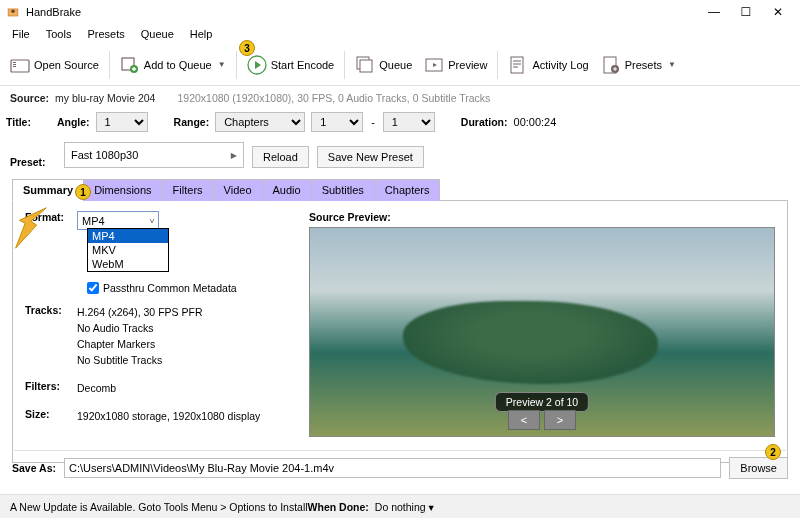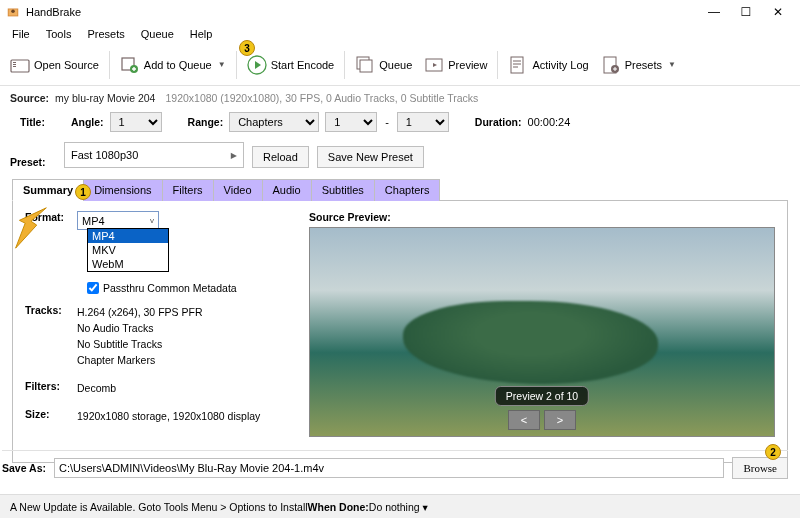--- a/index.html
+++ b/index.html
@@ -19,24 +19,24 @@
 .toolbar { display: flex; align-items: center; height: 42px; padding: 0 6px; border-bottom: 1px solid #e1e1e1; gap: 4px; }
 .toolbar .tb-group { display: flex; align-items: center; gap: 4px; padding: 0 4px; position: relative; }
 .toolbar .tb-label { font-size: 11px; }
 .toolbar .sep { width: 1px; height: 28px; background: #dcdcdc; margin: 0 2px; }
 .tb-icon { width: 20px; height: 20px; display: inline-flex; align-items: center; justify-content: center; }
 .tb-icon svg { width: 20px; height: 20px; }
 
 
 .sourceline { display: flex; align-items: center; padding: 6px 10px; gap: 6px; font-size: 10.5px; color: #222; }
 .sourceline .src-label { font-weight: bold; }
-.sourceline .src-meta { color: #888; margin-left: 4px; }
-
-
-.titlerow { display: flex; align-items: center; padding: 2px 20px 6px; gap: 6px; }
+.sourceline .src-meta { color: #888; margin-left: 16px; }
+
+
+.titlerow { display: flex; align-items: center; padding: 2px 6px 6px; gap: 6px; }
 .titlerow .lbl { font-weight: bold; font-size: 10.5px; }
 .titlerow select, .titlerow input { font-size: 11px; height: 20px; border: 1px solid #bfbfbf; padding: 1px 4px; }
 .title-select { width: 170px; }
 .small-select { width: 52px; }
 .chap-select { width: 90px; }
 .dash { margin: 0 2px; }
 
 
 .presetrow { display: flex; align-items: flex-end; padding: 4px 10px 10px; gap: 8px; }
 .presetrow .lbl { font-weight: bold; font-size: 10.5px; width: 46px; }
@@ -62,39 +62,39 @@
 .dd-opt { padding: 1px 4px; font-size: 11px; }
 .dd-opt.selected { background: #0a63c6; color: #fff; }
 .chk-row { display: flex; align-items: center; gap: 4px; margin: 52px 0 4px 62px; font-size: 10.5px; }
 .chk-row input { width: 12px; height: 12px; }
 
 
 .rightcol { flex: 1; }
 .preview-label { font-weight: bold; font-size: 10.5px; margin-bottom: 4px; }
 .preview-img { width: 100%; height: 210px; background: linear-gradient(180deg, #a5bcca 0%, #c9d5d6 30%, #2b6d60 60%, #8b9a59 100%); position: relative; border: 1px solid #888; }
 .island { position: absolute; left: 20%; top: 35%; width: 55%; height: 40%; background: radial-gradient(ellipse at 50% 40%, #3b6b47 30%, #2a5a3d 70%); border-radius: 40% 50% 45% 55%; filter: blur(1px); }
-.preview-badge { position: absolute; left: 50%; transform: translateX(-50%); bottom: 30px; background: rgba(0,0,0,0.7); color: #fff; padding: 3px 10px; border-radius: 6px; font-size: 10.5px; border: 1px solid #888; }
+.preview-badge { position: absolute; left: 50%; transform: translateX(-50%); bottom: 24px; background: rgba(0,0,0,0.7); color: #fff; padding: 3px 10px; border-radius: 6px; font-size: 10.5px; border: 1px solid #888; }
 .pagebtns { position: absolute; left: 50%; transform: translateX(-50%); bottom: 6px; display: flex; gap: 4px; }
 .pagebtns button { width: 32px; height: 20px; background: #888; color: #fff; border: 1px solid #666; font-size: 11px; }
 
 
 .arrow-anno { position: absolute; left: 6px; top: 204px; width: 48px; height: 48px; z-index: 5; }
 .arrow-anno svg { width: 100%; height: 100%; }
 
 
 .callout { position: absolute; width: 16px; height: 16px; border-radius: 50%; background: #f0c419; border: 1px solid #b8860b; font-size: 10px; font-weight: bold; display: flex; align-items: center; justify-content: center; z-index: 20; }
 
 
-.savearea { position: absolute; left: 2px; right: 12px; top: 450px; display: flex; align-items: center; gap: 8px; padding: 6px 0 0; border-top: 1px solid #e1e1e1; }
+.savearea { position: absolute; left: 12px; right: 12px; top: 450px; display: flex; align-items: center; gap: 8px; padding: 6px 0 0; border-top: 1px solid #e1e1e1; }
 .savearea .lbl { font-weight: bold; font-size: 10.5px; }
 .path-input { flex: 1; height: 20px; border: 1px solid #bfbfbf; padding: 0 4px; font-size: 11px; }
 
 
 .statusbar { position: absolute; left: 0; right: 0; bottom: 0; background: #f1f1f1; border-top: 1px solid #ddd; height: 24px; display: flex; align-items: center; padding: 0 10px; font-size: 10.5px; }
-.statusbar .whendone { display: flex; align-items: center; }
+.statusbar .whendone { display: flex; align-items: center; gap: 6px; }
 .statusbar .whendone-sel { font-size: 10.5px; }
 </style>
 </head>
 <body>
 
 <div class="titlebar">
   <span class="app-icon">
     <svg viewBox="0 0 16 16">
         <rect x="2" y="4" width="12" height="9" fill="#d68a3c"></rect>
         <rect x="3" y="5" width="10" height="7" fill="#f0b060"></rect>
@@ -256,22 +256,22 @@
       </div>
       <div class="chk-row">
         <input type="checkbox" checked="" style="">
         <span>Passthru Common Metadata</span>
       </div>
       <div class="row" style="margin-top:10px;">
         <span class="rlabel">Tracks:</span>
         <div class="rvalue">
           <div>H.264 (x264), 30 FPS PFR</div>
           <div>No Audio Tracks</div>
+          <div>Chapter Markers</div>
           <div>No Subtitle Tracks</div>
-          <div>Chapter Markers</div>
         </div>
       </div>
       <div class="row" style="margin-top:12px;">
         <span class="rlabel">Filters:</span>
         <span class="rvalue">Decomb</span>
       </div>
       <div class="row" style="margin-top:12px;">
         <span class="rlabel">Size:</span>
         <span class="rvalue">1920x1080 storage, 1920x1080 display</span>
       </div>
@@ -296,21 +296,21 @@
 
 <div class="arrow-anno">
   <svg viewBox="0 0 50 50">
       <path d="M42 4 L26 18 L32 22 L10 46 L20 20 L14 17 Z" fill="#f0b030" stroke="#c78900" stroke-width="1"></path>
     </svg>
 </div>
 
 <div class="savearea">
   <span class="lbl">Save As:</span>
   <input class="path-input" value="C:\Users\ADMIN\Videos\My Blu-Ray Movie 204-1.m4v" style="">
-  <button class="btn" style="position:relative;font-family:Liberation Serif, serif;">Browse</button>
+  <button class="btn" style="position:relative;">Browse</button>
 </div>
 
 <div class="callout" style="left:765px; top:444px;">
     <span>2</span>
   </div>
 
 <div class="statusbar">
   <span>A New Update is Available. Goto Tools Menu &gt; Options to Install</span>
   <div class="whendone">
     <span style="font-weight:bold;">When Done:</span>

